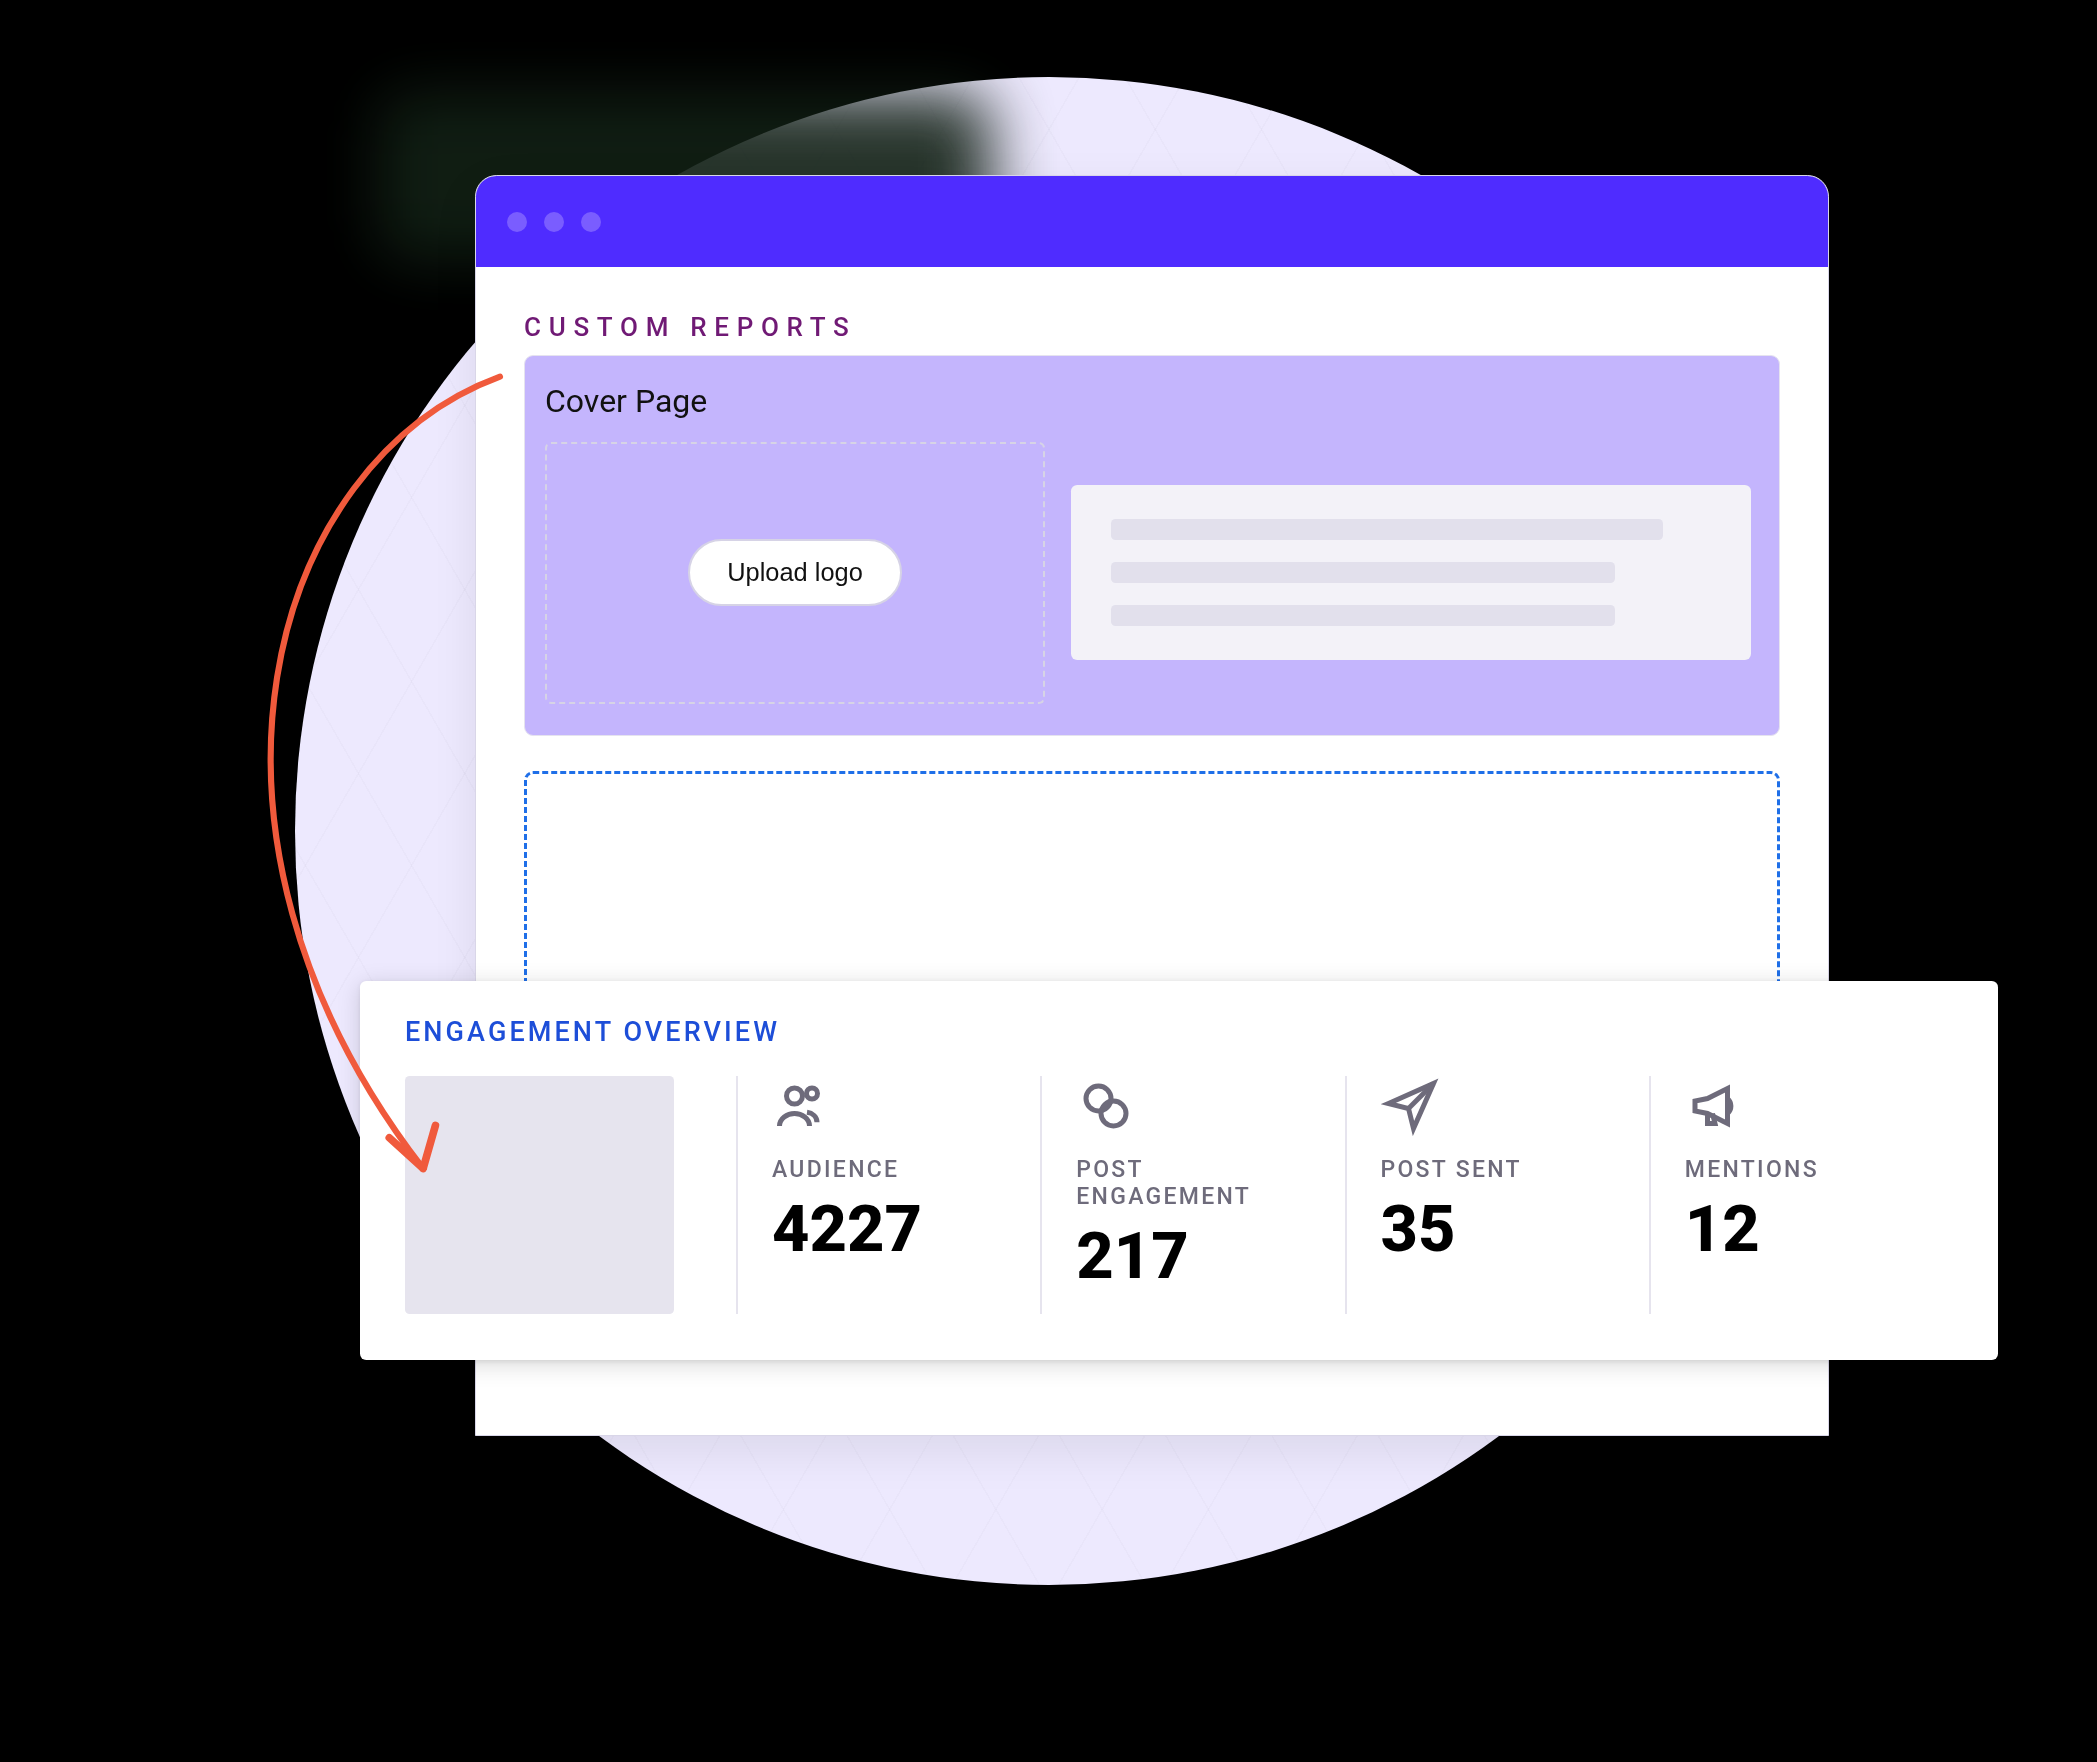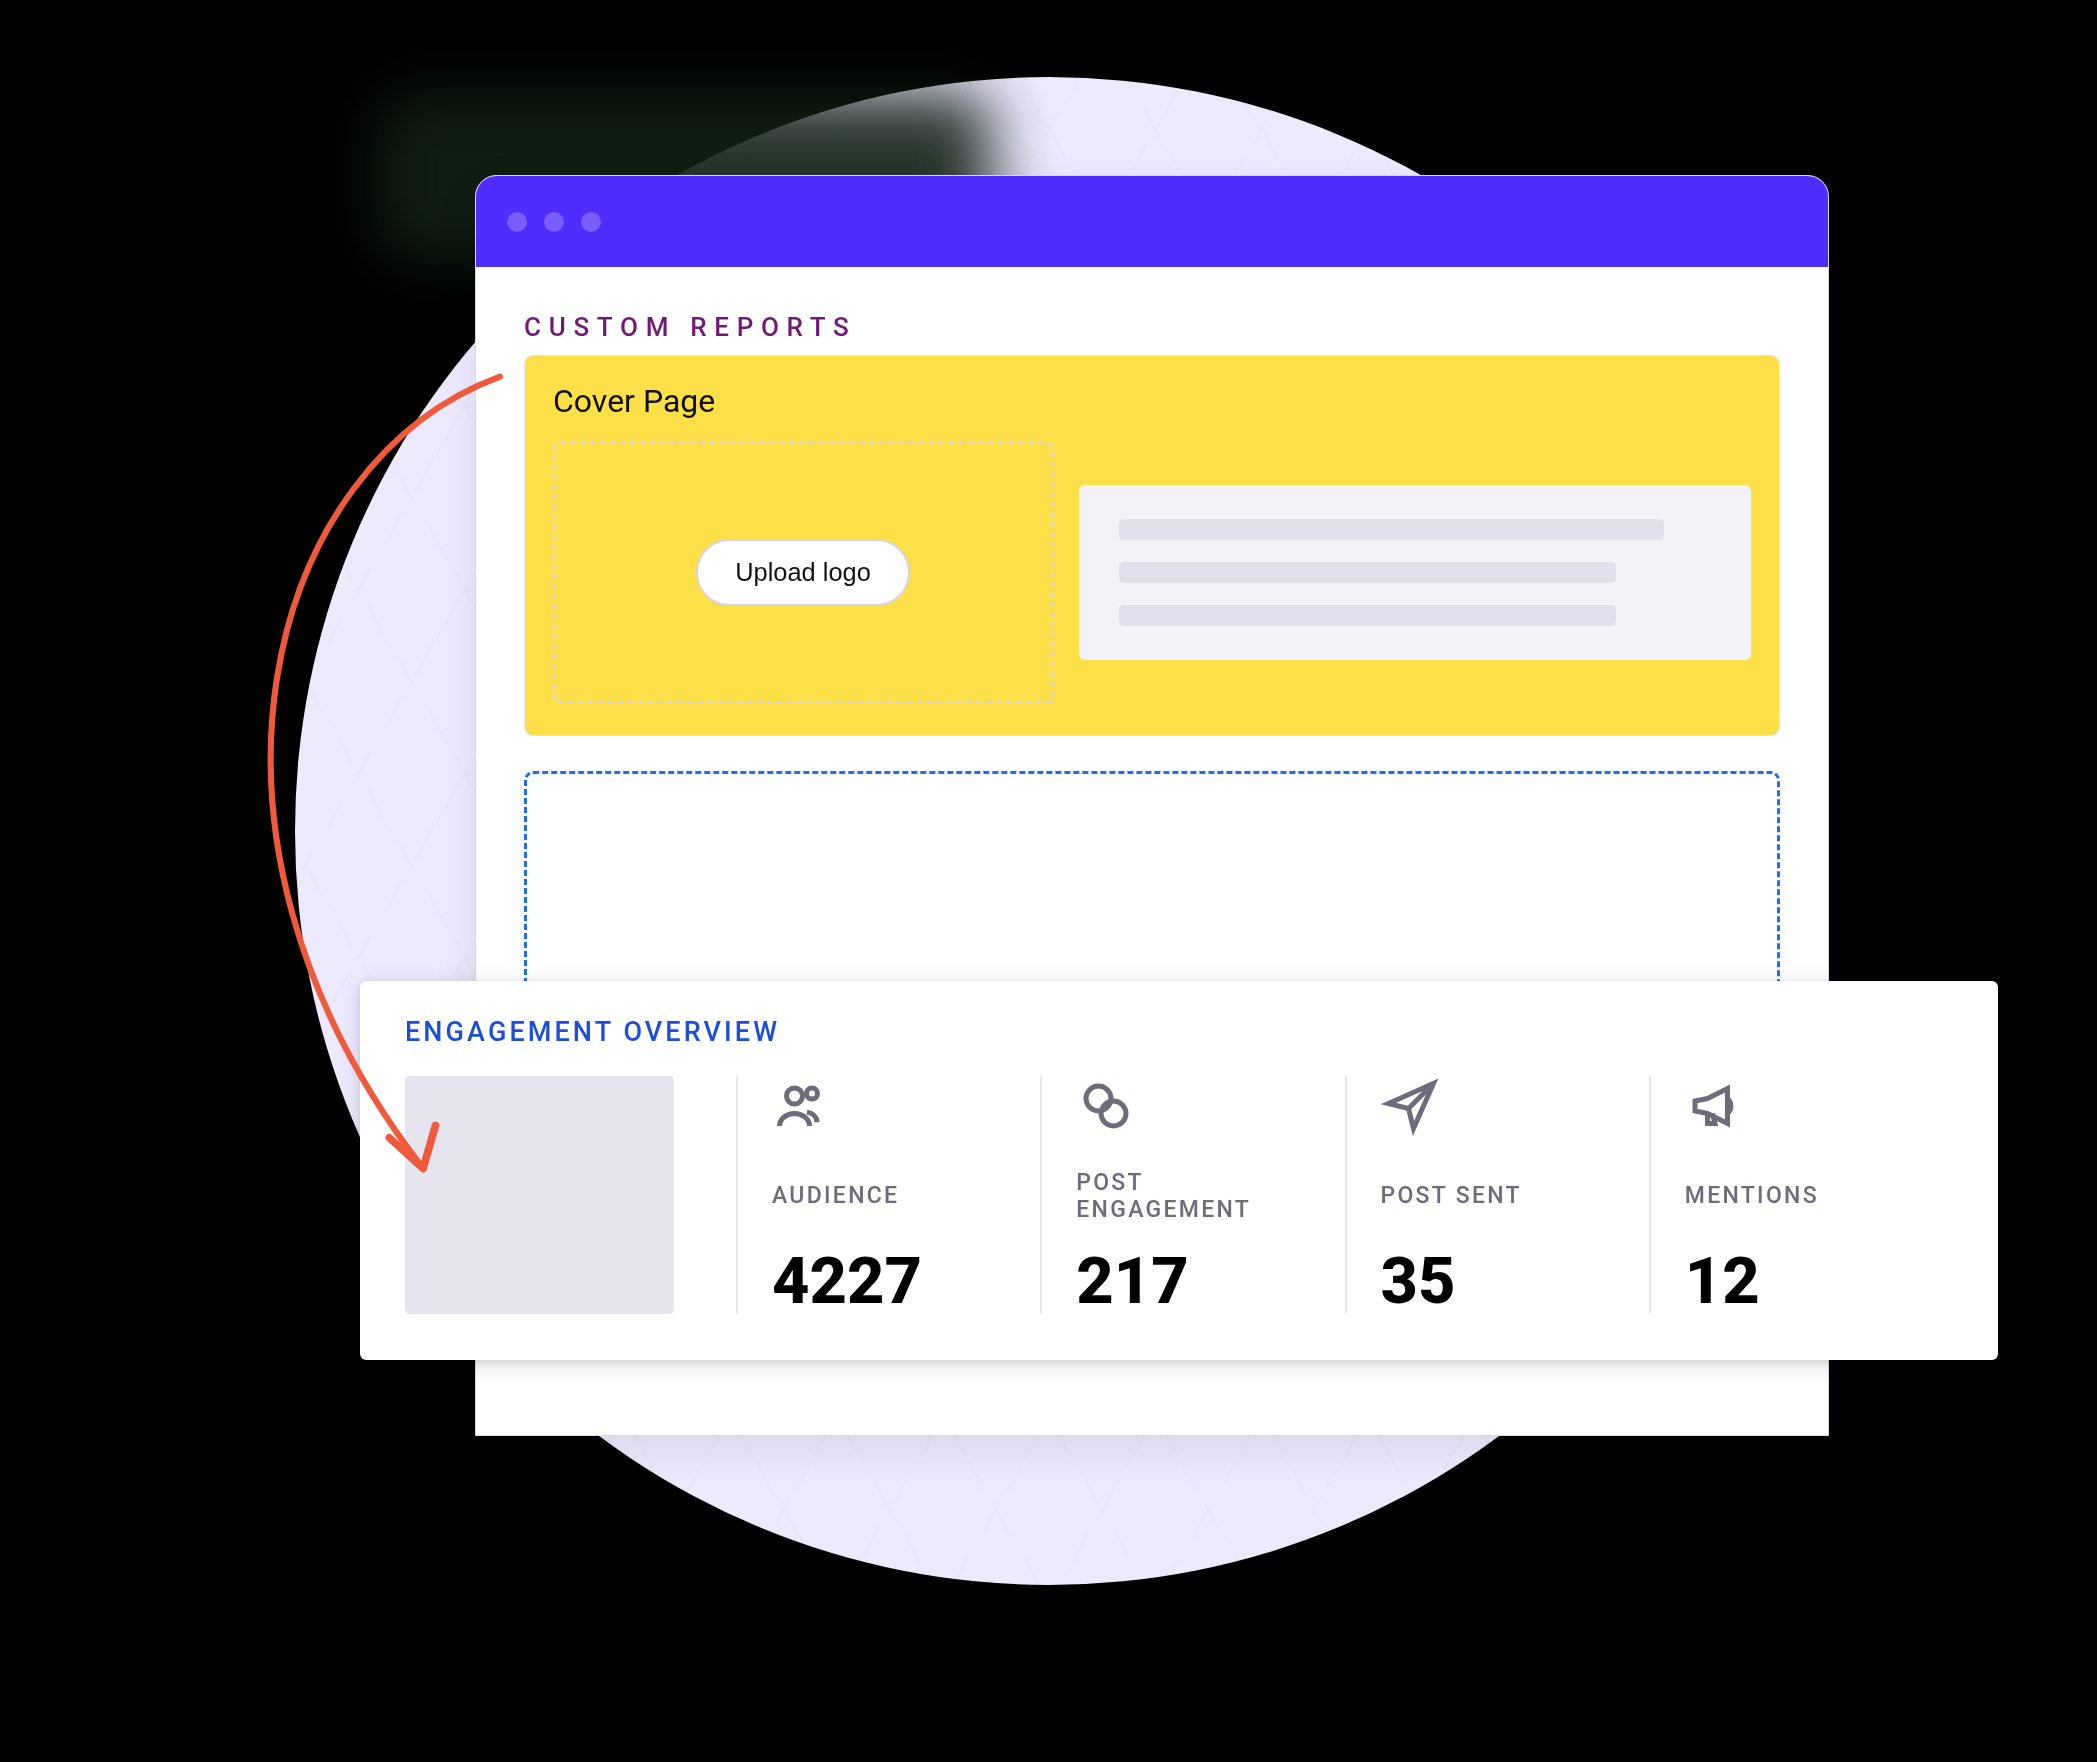--- a/index.html
+++ b/index.html
@@ -75,22 +75,22 @@
     font-size:26px;
     letter-spacing:7.7px;
     color:#701a75;
     font-weight:500;
     text-transform:uppercase;
     margin-bottom:13px;
   }
   .panel{
     border:1.5px solid #e5e3ef;
     border-radius:9.2px;
-    background:#fde047;
-    padding:26px 28px 31px 28px;
+    background:#c4b5fd;
+    padding:26px 28px 31px 20px;
   }
   .panel-title{
     font-size:32px;
     color:#111;
     font-weight:400;
     margin-bottom:21.5px;
   }
   .cover-row{
     display:flex; gap:26px; align-items:center;
   }
@@ -153,21 +153,21 @@
     width:269px; height:238px;
     background:#e6e4ee;
     border-radius:4.6px;
     margin-right:62px;
     flex-shrink:0;
   }
   .metric{
     flex:1;
     padding:0 34px;
     border-left:2.3px solid #e6e4ee;
-    display:flex; flex-direction:column; justify-content:space-between;
+    display:flex; flex-direction:column; justify-content:flex-start;
   }
   .metric:first-of-type{ border-left:none; padding-left:0;}
   .metric svg{ width:60px;height:60px; stroke:#6e6b7b; fill:none; stroke-width:2; margin-bottom:17px;}
   .metric-label{
     font-size:23px;
     letter-spacing:2.3px;
     color:#6e6b7b;
     text-transform:uppercase;
     font-weight:500;
     margin-bottom:14px;

